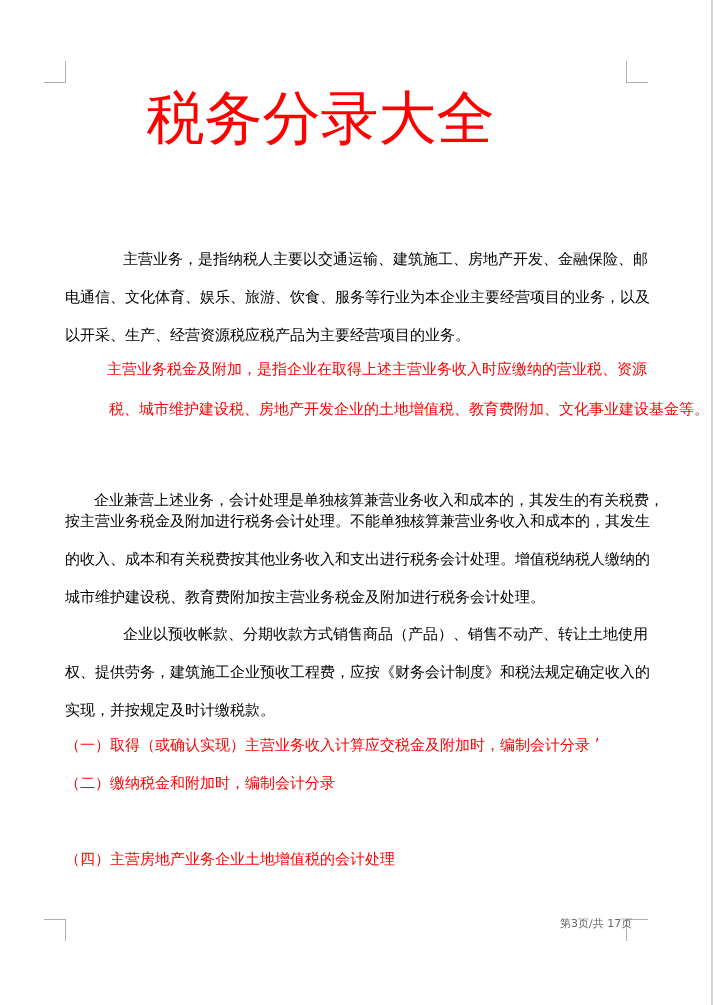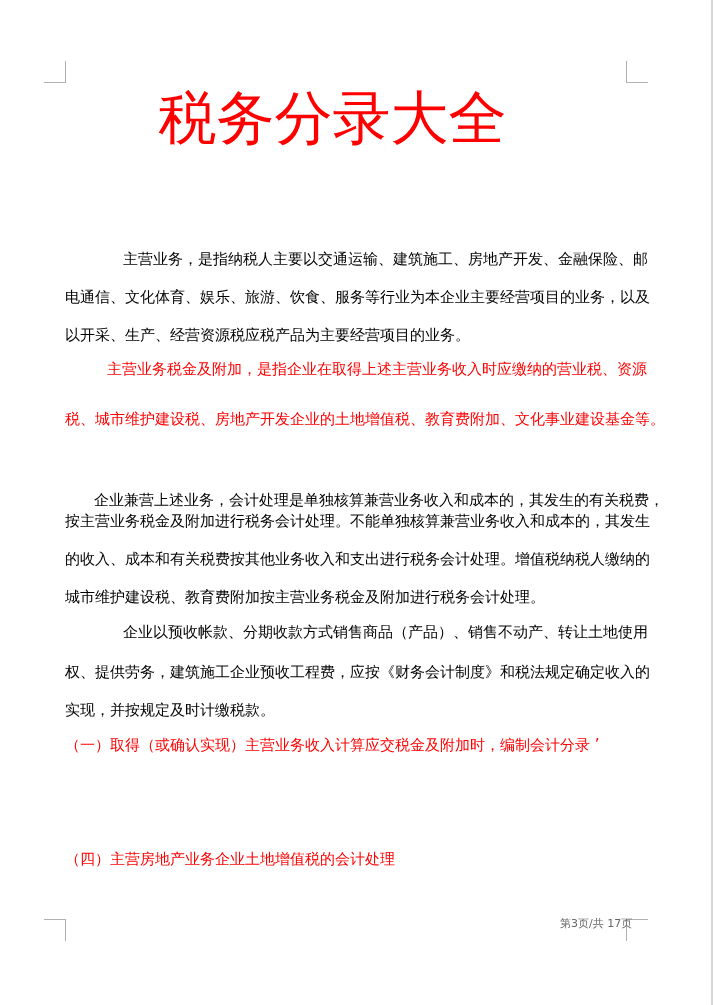--- a/index.html
+++ b/index.html
@@ -12,21 +12,21 @@
     .corner { position:absolute; width:21px; height:21px; }
     .c-tl { left:44px; top:61px; border-right:1px solid #b0b0b0; border-bottom:1px solid #b0b0b0; }
     .c-tr { left:626px; top:61px; border-left:1px solid #b0b0b0; border-bottom:1px solid #b0b0b0; }
     .c-bl { left:44px; top:919px; border-right:1px solid #b0b0b0; border-top:1px solid #b0b0b0; }
     .c-br { left:626px; top:919px; border-left:1px solid #b0b0b0; border-top:1px solid #b0b0b0; }
 
     .title {
       position:absolute; left:0; width:633px; top:82px; text-align:center;
       font-family: "DejaVu Serif", "Liberation Serif", serif;
       color:#ff0000; font-size:58px; line-height:72px; letter-spacing:0px;
-      padding-left:16px;
+      padding-left:4px;
     }
     .heading-wrap { position:absolute; left:108px; top:198px; height:35px; background:#ffff00; width:346px; }
     .heading {
       position:absolute; left:0; top:0; height:35px; line-height:35px; white-space:nowrap;
       font-size:21px; font-weight:bold; color:#000;
     }
     .heading .num { margin-right:22px; margin-left:2px; }
 
     .para { position:absolute; left:65px; width:565px; font-size:15px; color:#000; }
     .line { position:absolute; left:0; white-space:nowrap; height:20px; line-height:20px; }
@@ -49,33 +49,34 @@
 
 
   <div class="para" style="top:249px;">
     <div class="line" style="top:0; left:58px;">主营业务，是指纳税人主要以交通运输、建筑施工、房地产开发、金融保险、邮</div>
     <div class="line" style="top:38px;">电通信、文化体育、娱乐、旅游、饮食、服务等行业为本企业主要经营项目的业务，以及</div>
     <div class="line" style="top:76px;">以开采、生产、经营资源税应税产品为主要经营项目的业务。</div>
   </div>
 
   <div class="para red" style="top:359px;">
     <div class="line" style="top:0; left:42px;">主营业务税金及附加，是指企业在取得上述主营业务收入时应缴纳的营业税、资源</div>
-    <div class="line" style="top:50px;">税、城市维护建设税、房地产开发企业的土地增值税、教育费附加、文化事业建设基金等。</div>
+    <div class="line" style="top:40px;margin-left:44px;">税、城市维护建设税、房地产开发企业的土地增值税、教育费附加、文化事业建设基金等。</div>
   </div>
 
   <div class="para" style="top:473px;">
     <div class="line" style="top:0; left:29px;margin-top:17px;">企业兼营上述业务，会计处理是单独核算兼营业务收入和成本的，其发生的有关税费，</div>
     <div class="line" style="top:38px;">按主营业务税金及附加进行税务会计处理。不能单独核算兼营业务收入和成本的，其发生</div>
     <div class="line" style="top:76px;">的收入、成本和有关税费按其他业务收入和支出进行税务会计处理。增值税纳税人缴纳的</div>
     <div class="line" style="top:114px;">城市维护建设税、教育费附加按主营业务税金及附加进行税务会计处理。</div>
   </div>
 
   <div class="para" style="top:624px;">
-    <div class="line" style="top:0; left:58px;font-family:Liberation Mono, monospace;">企业以预收帐款、分期收款方式销售商品（产品）、销售不动产、转让土地使用</div>
+    <div class="line" style="top:0; left:58px;">企业以预收帐款、分期收款方式销售商品（产品）、销售不动产、转让土地使用</div>
     <div class="line" style="top:38px;">权、提供劳务，建筑施工企业预收工程费，应按《财务会计制度》和税法规定确定收入的</div>
     <div class="line" style="top:76px;">实现，并按规定及时计缴税款。</div>
   </div>
 
   <div class="list-item" style="top:735px;">（一）取得（或确认实现）主营业务收入计算应交税金及附加时，编制会计分录 ’</div>
+  <div class="list-item" style="top:773px;">（二）缴纳税金和附加时，编制会计分录</div>
   <div class="list-item" style="top:849px;text-align:center;">（四）主营房地产业务企业土地增值税的会计处理</div>
 
   <div class="footer">第3页/共 17页</div>
 </div>
 
 </body></html>

